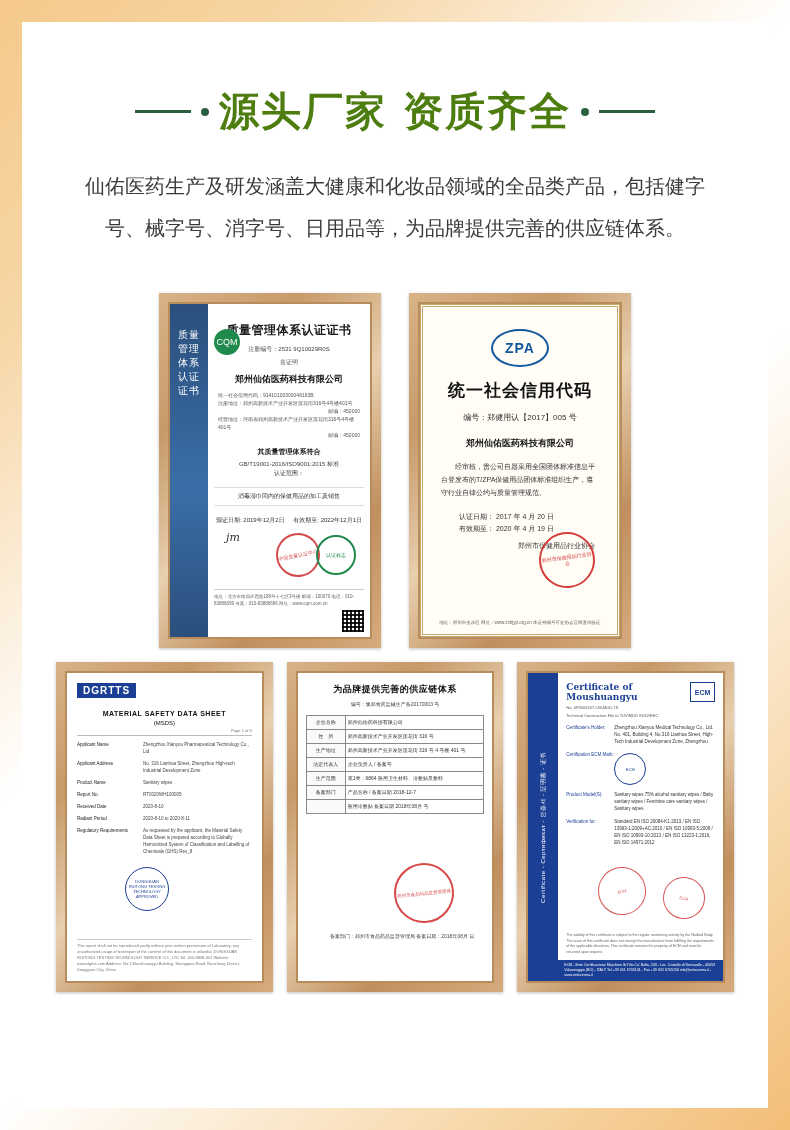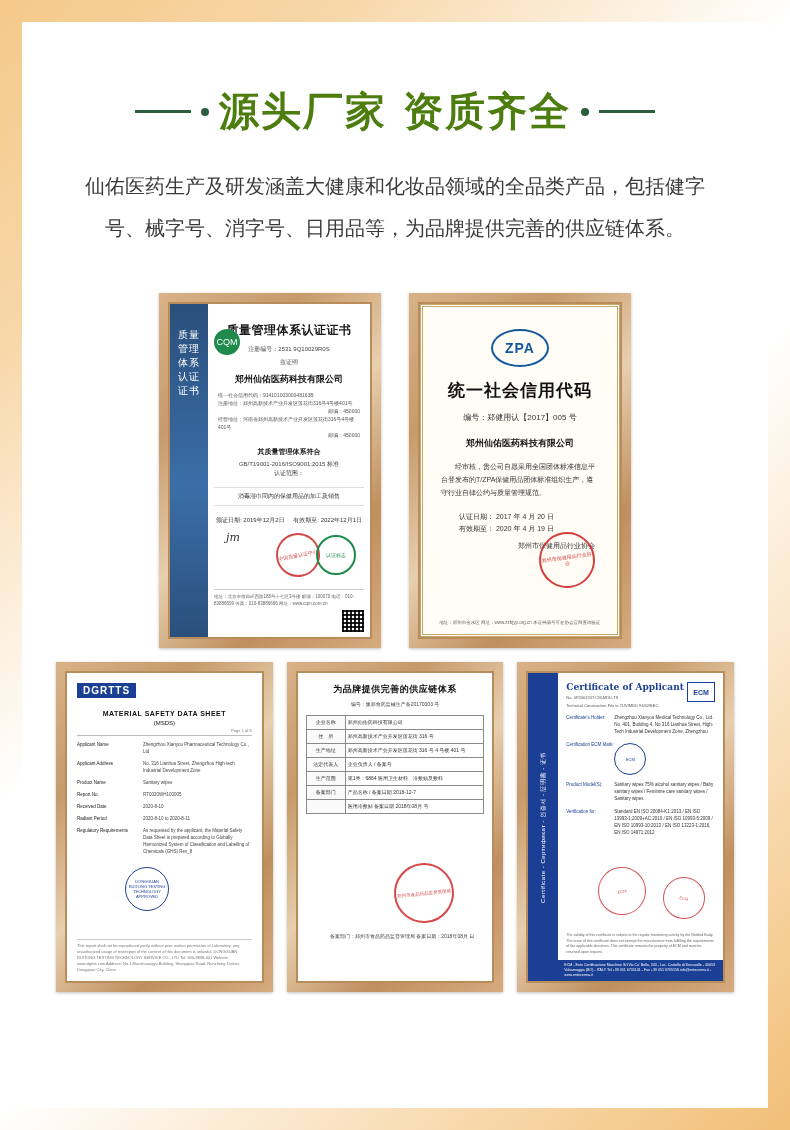--- a/index.html
+++ b/index.html
@@ -450,21 +450,21 @@
 
       <div class="frame f-bot">
         <div class="frame-inner">
           <div class="c5">
             <div class="c5-side">
                 <span>Certificate - Сертификат - 인증서 - 証明書 - 证书</span>
               </div>
             <div class="c5-main">
               <div class="c5-head">
                 <div>
-                  <div class="c5-title">Certificate of Applicant</div>
+                  <div class="c5-title">Certificate of Moushuangyu</div>
                   <div class="c5-no">No. 0P2003207.CM-MDD-TS</div>
                   <div class="c5-no">Technical Construction File to TUV/MDD 93/42/EEC</div>
                 </div>
                 <div class="ecm">ECM</div>
               </div>
 
               <div class="c5-row">
                 <div class="c5-k">Certificate's Holder:</div>
                 <div class="c5-v">Zhengzhou Xianyou Medical Technology Co., Ltd. No. 401, Building 4, No.316 Lianhua Street, High-Tech Industrial Development Zone, Zhengzhou</div>
               </div>

